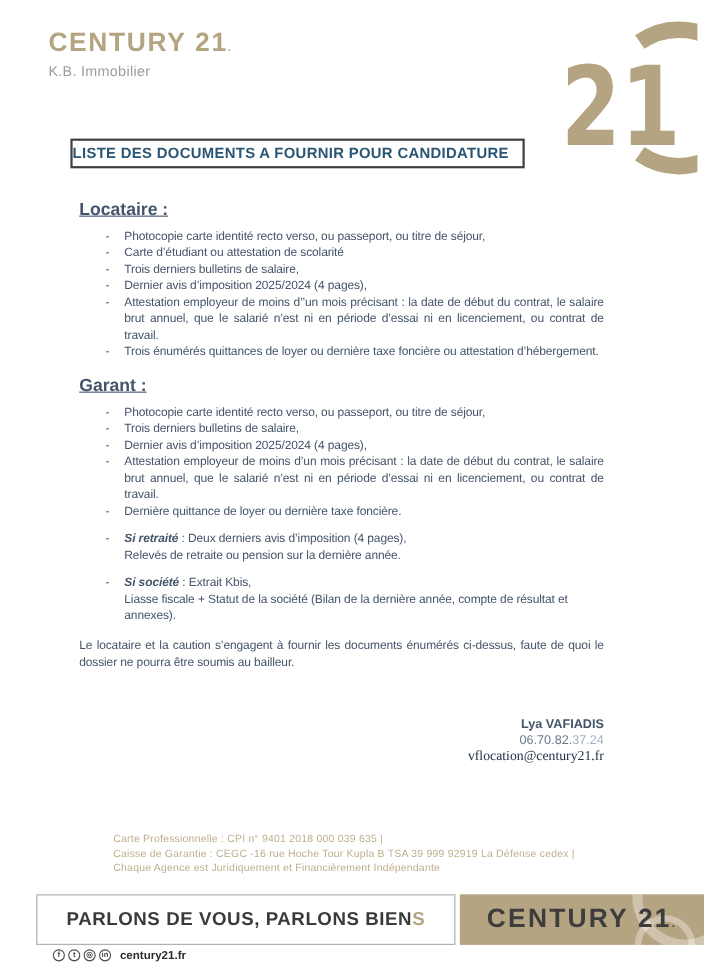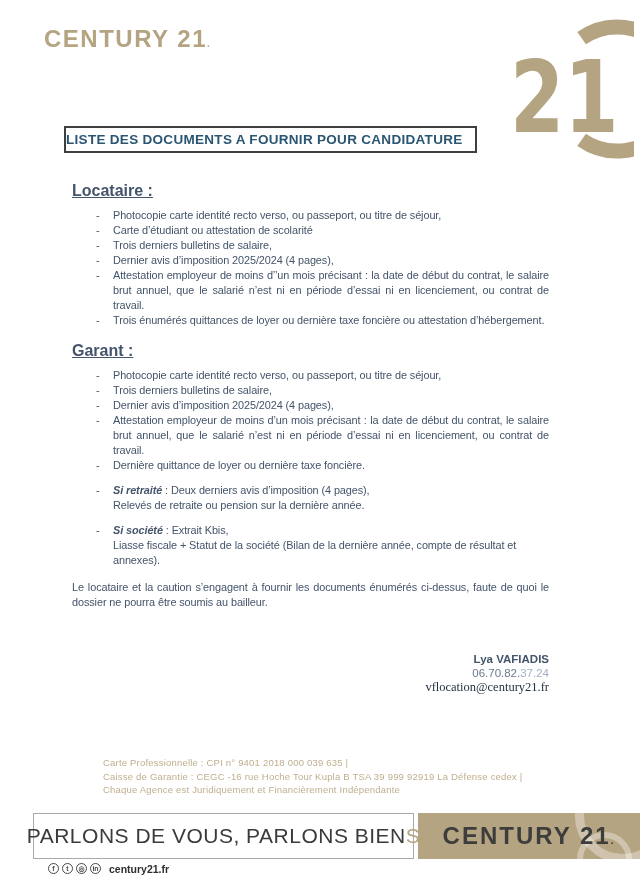--- a/index.html
+++ b/index.html
@@ -49,21 +49,21 @@
 
   
   .legal { position:absolute; left:103px; top:756px; font-size:9.5px; line-height:13.5px; color:#bfae8d; letter-spacing:0.2px; }
 
   
   .band { position:absolute; left:33px; top:813px; width:607px; height:46px; display:flex; }
   .slogan-box {
     width:381px; flex:none; border:1px solid #a9a9a9; background:#fff;
     display:flex; align-items:center; justify-content:center; white-space:nowrap;
   }
-  .slogan { font-size:21px; font-weight:normal; color:#3a3a3a; letter-spacing:0.5px; }
+  .slogan { font-size:17px; font-weight:bold; color:#3a3a3a; letter-spacing:0.5px; }
   .slogan.accent { color:#b5a481; }
   .band-brand {
     flex:1; margin-left:4px; background:#b5a481; position:relative; overflow:hidden;
     display:flex; align-items:center; justify-content:center;
   }
   .band-brand-text { position:relative; z-index:1; font-size:24px; font-weight:bold; color:#3d3d3d; letter-spacing:2px; white-space:nowrap; }
   .ring { position:absolute; border-radius:50%; border:9px solid rgba(255,255,255,0.35); }
   .ring.r1 { width:95px; height:95px; right:-30px; top:-45px; }
   .ring.r2 { width:55px; height:55px; right:8px; bottom:-28px; border-width:6px; }
 
@@ -78,20 +78,21 @@
   }
   .site { margin-left:5px; font-size:10.5px; font-weight:bold; color:#2e2e2e; }
 </style>
 </head>
 <body>
 
 <div class="page">
 
   <div class="brand-block">
     <div class="brand-name"><span>CENTURY 21</span><span class="brand-tm">.</span></div>
+    <div class="agency-name">K.B. Immobilier</div>
   </div>
 
   <div class="seal">
     <svg width="160" height="170" viewBox="0 0 160 170" xmlns="http://www.w3.org/2000/svg">
       <path d="M 107.6 135.8 A 62 62 0 1 0 107.6 34.2" fill="none" stroke="#b5a481" stroke-width="15"></path>
       <text transform="translate(36,128) scale(0.78,1)" font-family="DejaVu Sans, sans-serif" font-weight="bold" font-size="100" fill="#b5a481">21</text>
     </svg>
   </div>
 
   <div class="title-box">

